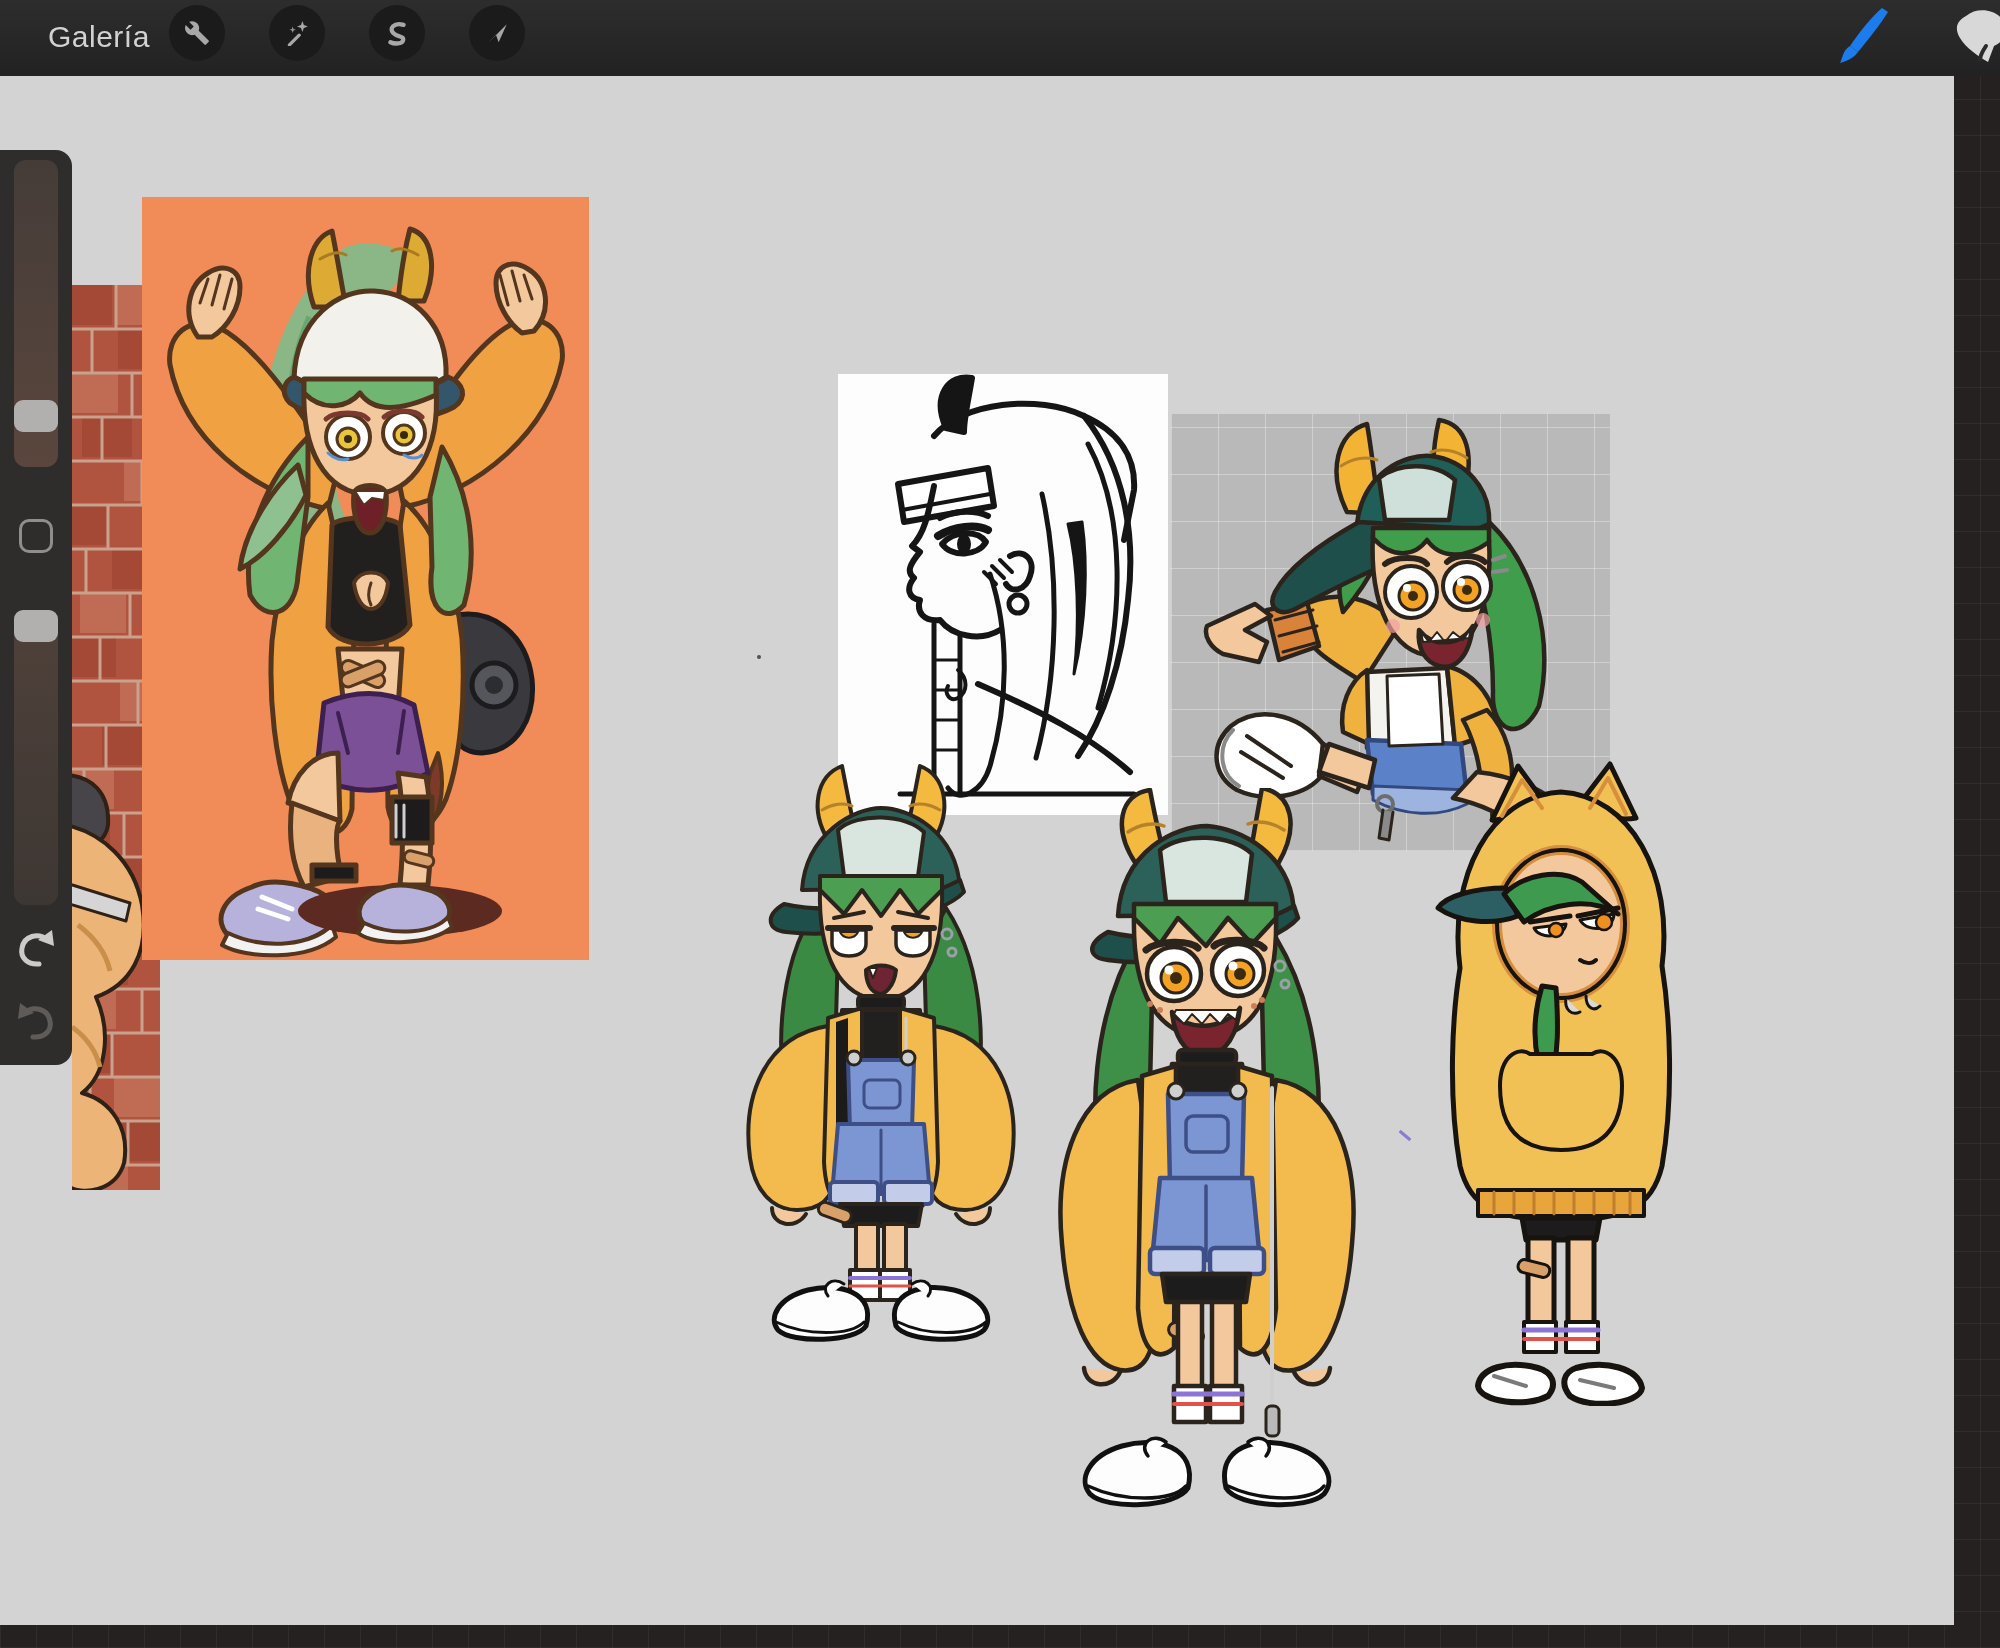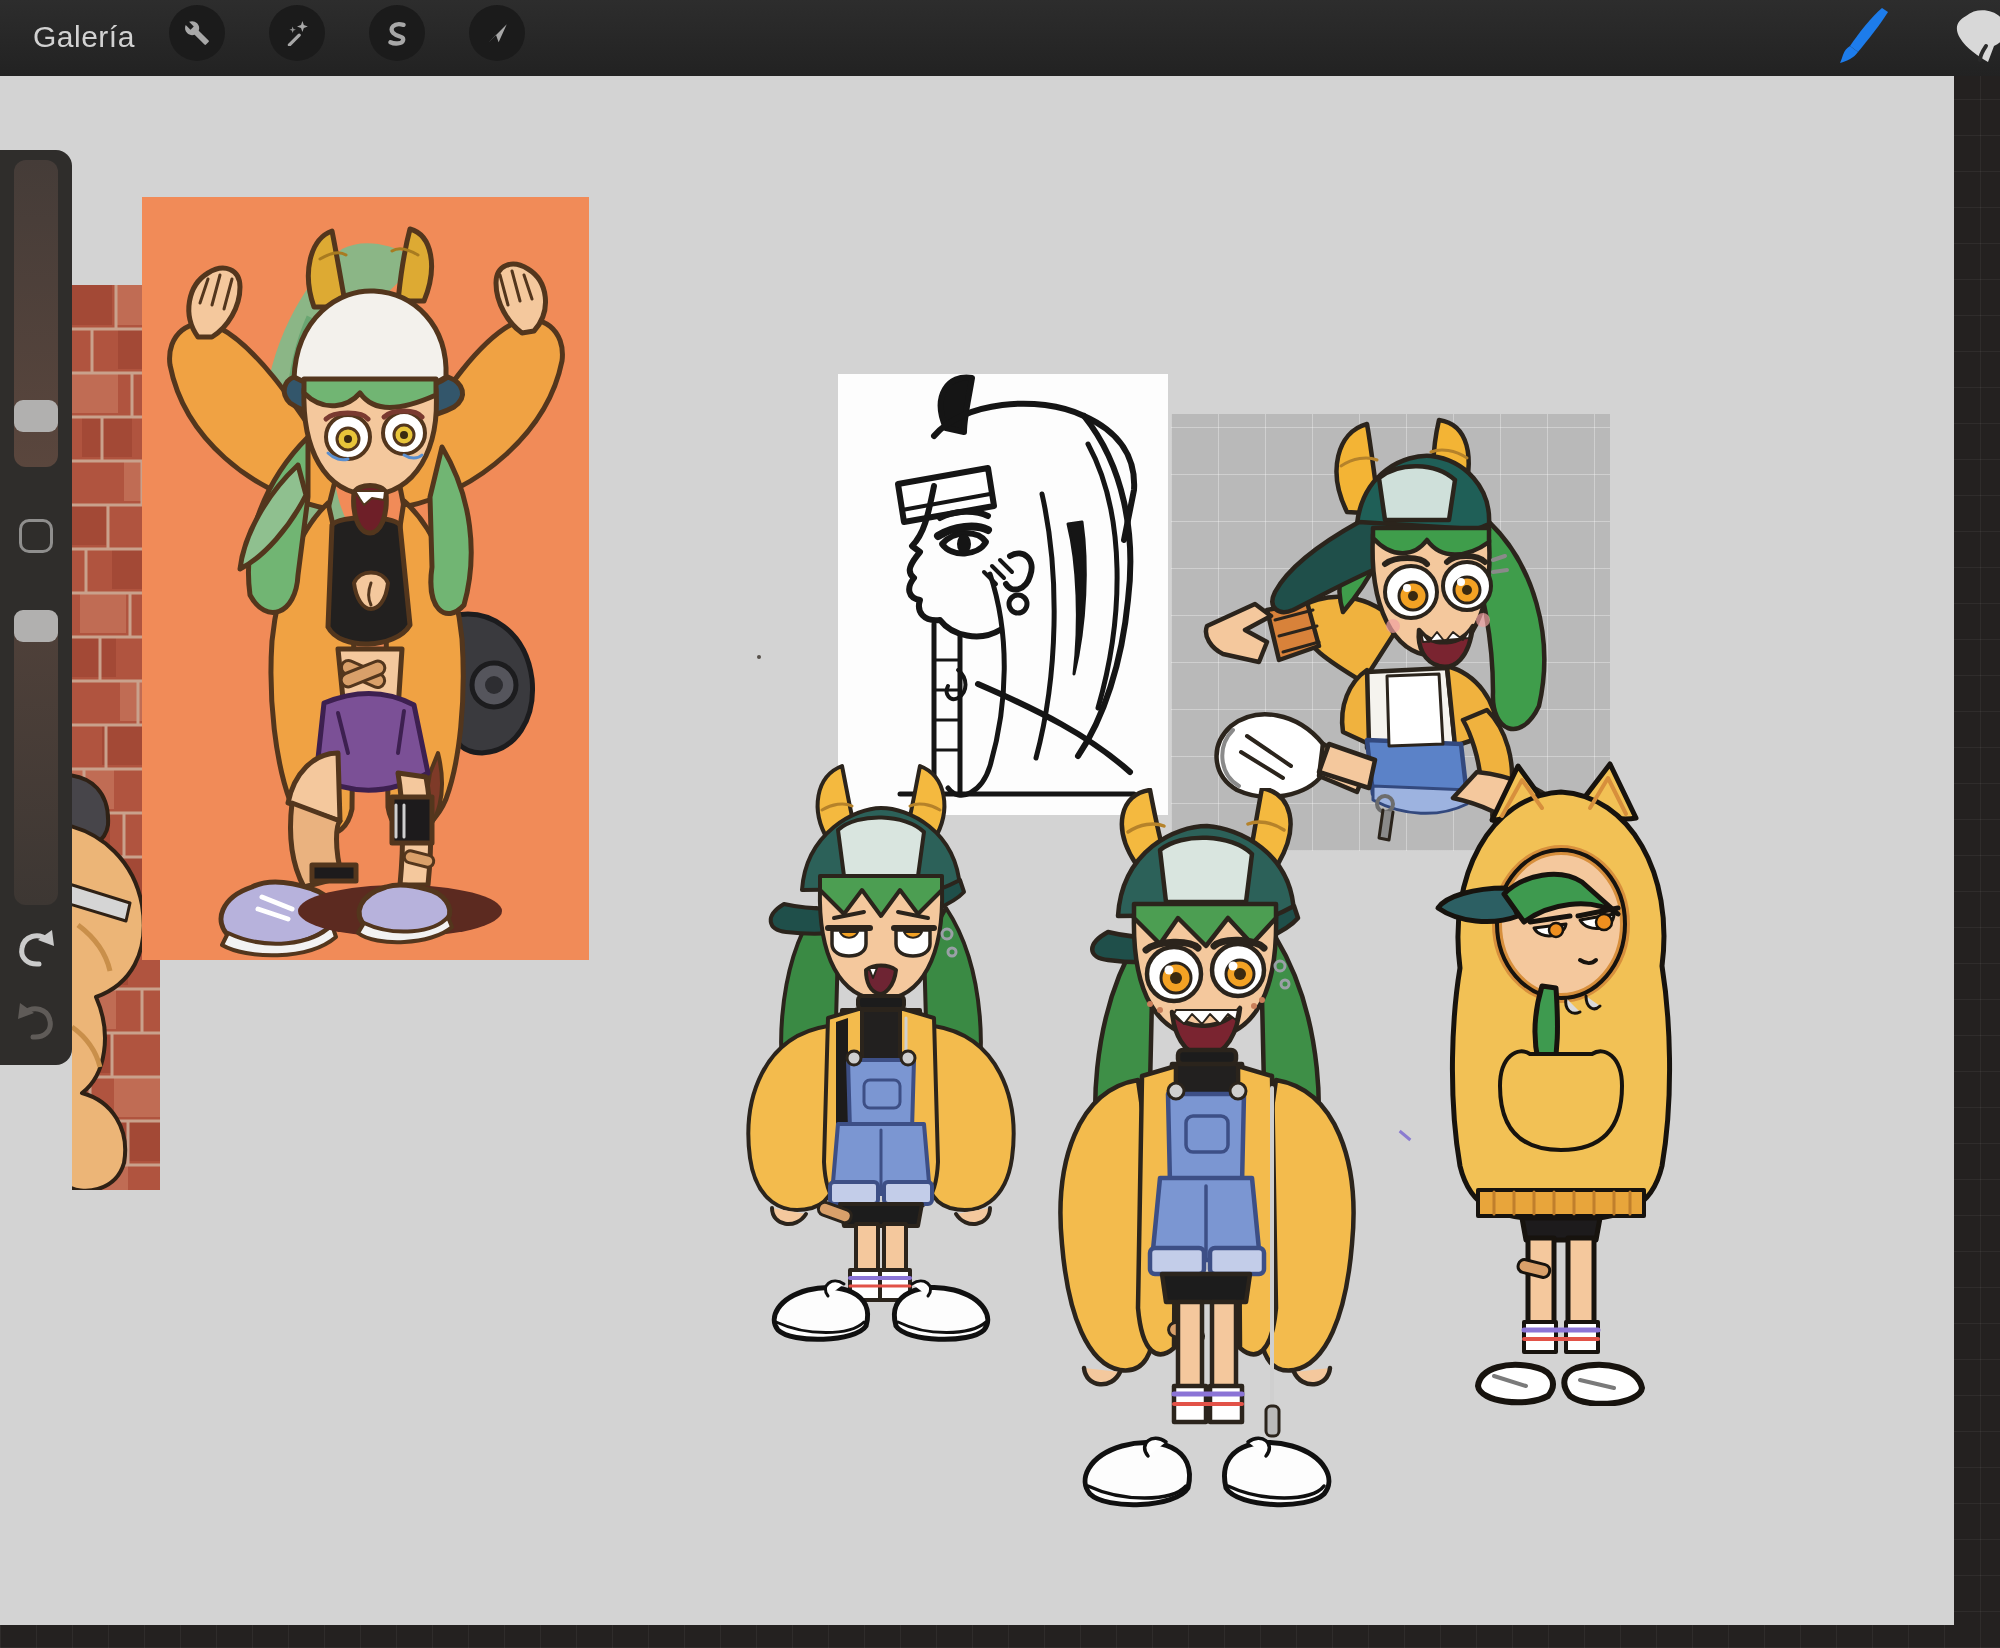--- a/index.html
+++ b/index.html
@@ -12,21 +12,21 @@
     font-family:"Liberation Sans", sans-serif;
   }
   .abs{position:absolute;}
   
   #toolbar{
     left:0;top:0;width:2000px;height:76px;
     background:linear-gradient(#2d2d2d,#222222);
     z-index:40;
   }
   #gallery-label{
-    left:33px;top:20px;font-size:30px;color:#d2d2d2;letter-spacing:.5px;cursor:default;
+    left:48px;top:20px;font-size:30px;color:#d2d2d2;letter-spacing:.5px;cursor:default;
   }
   .tool-circle{
     width:56px;height:56px;border-radius:50%;background:#1b1b1b;top:5px;
     display:flex;align-items:center;justify-content:center;
   }
   
   #canvas{
     left:0;top:76px;width:1954px;height:1549px;background:#d3d3d3;overflow:hidden;z-index:1;
   }
   .panel{overflow:hidden;}

